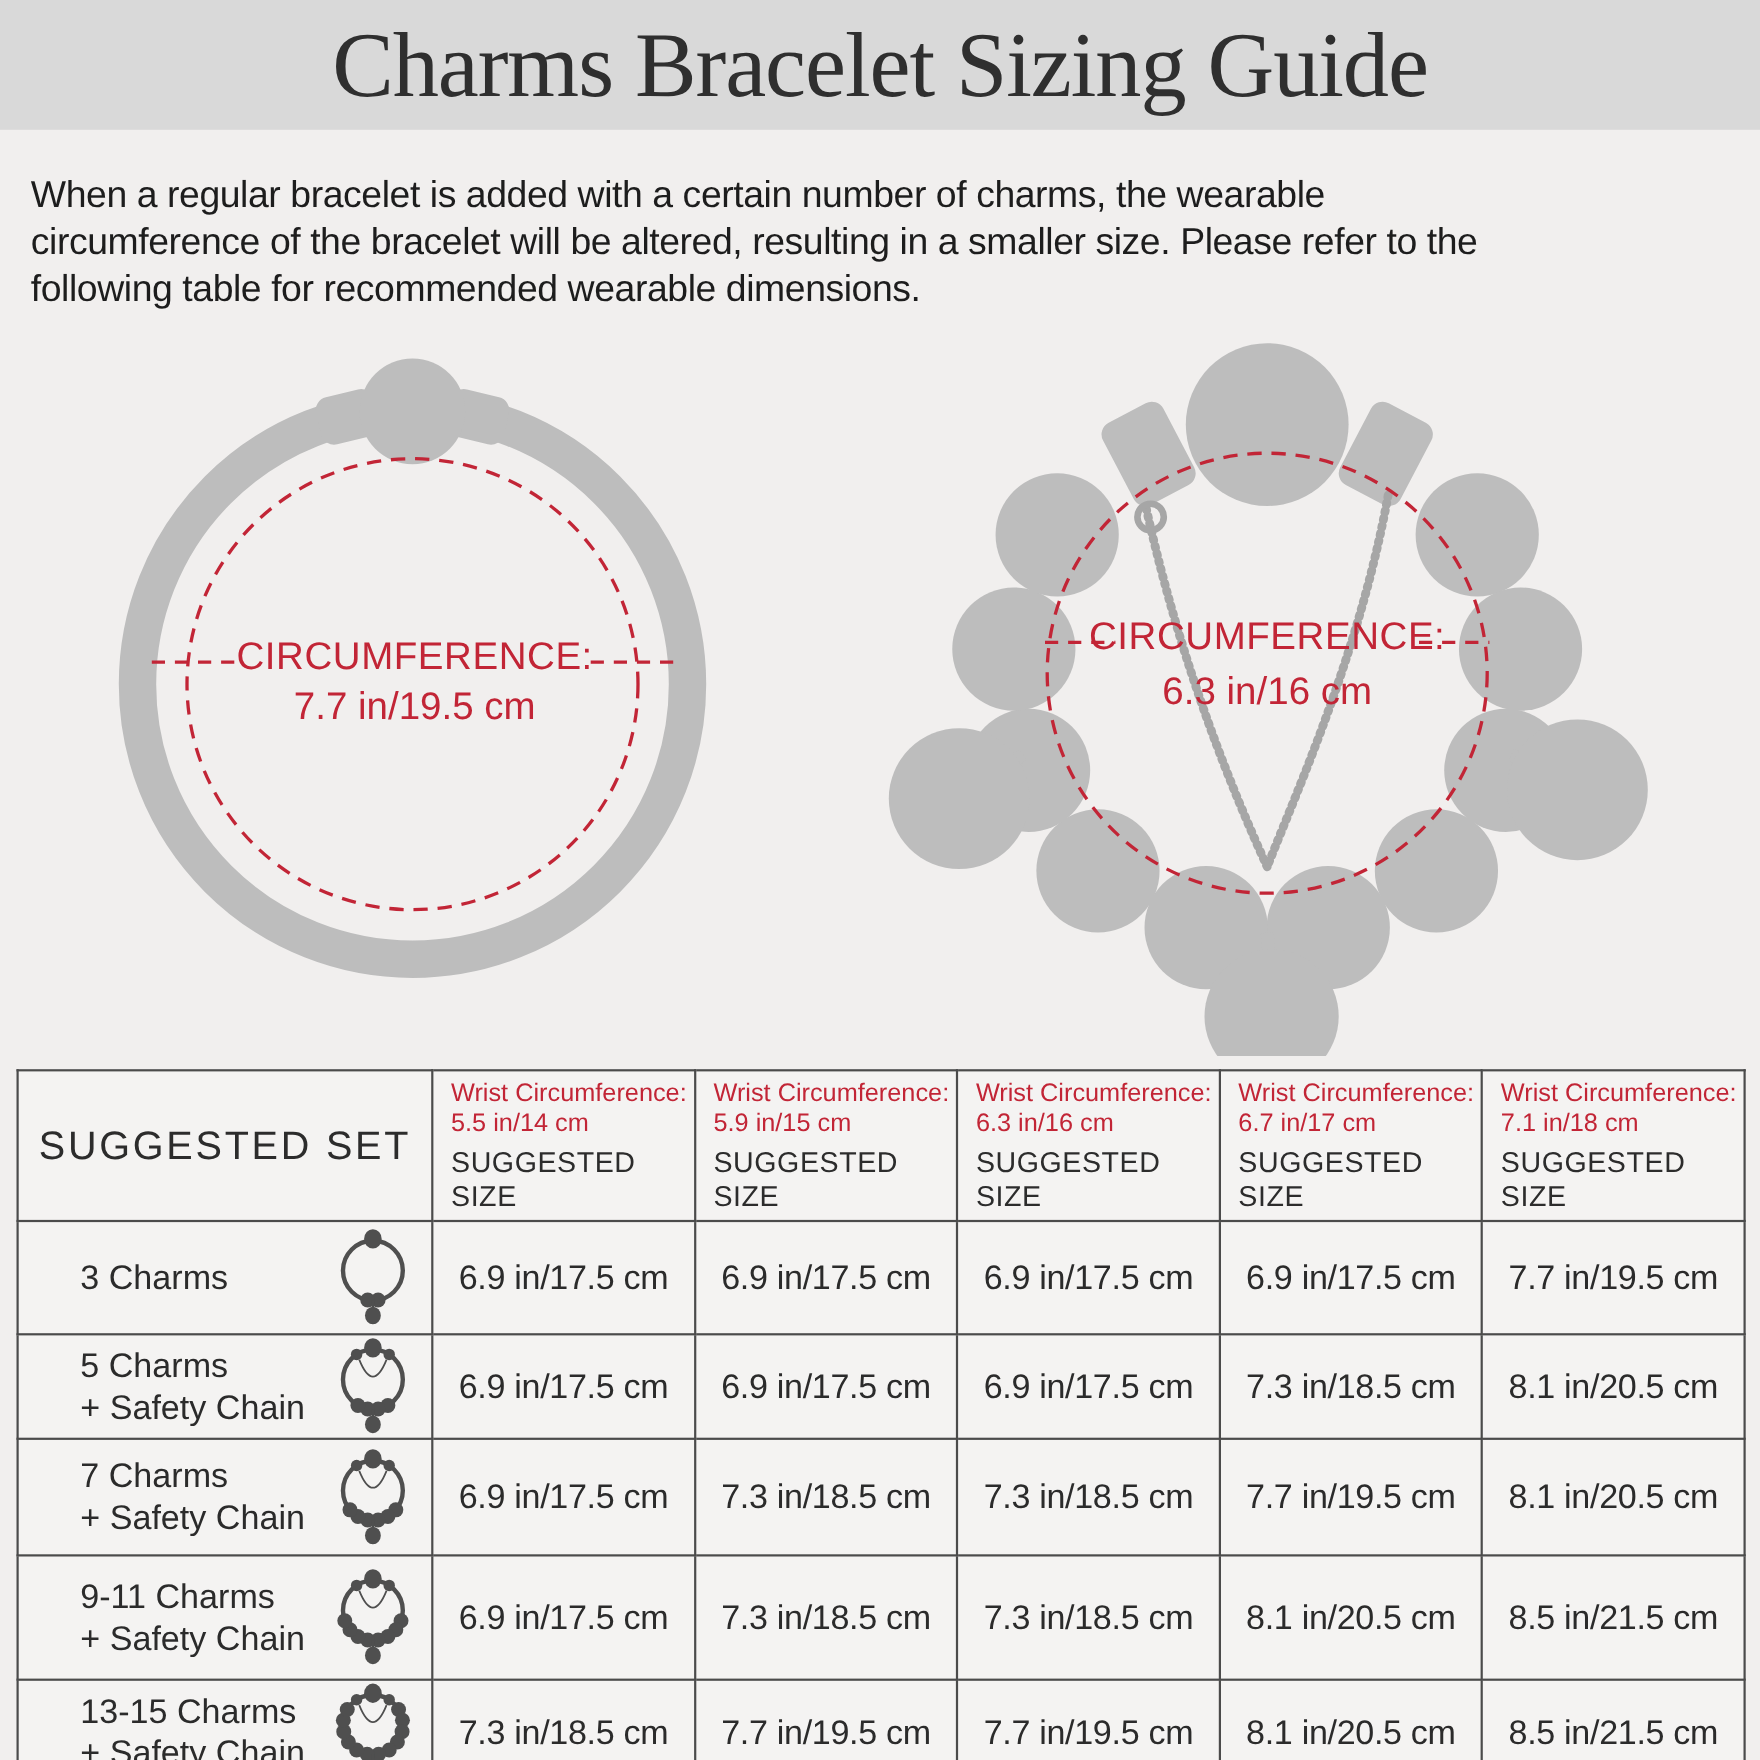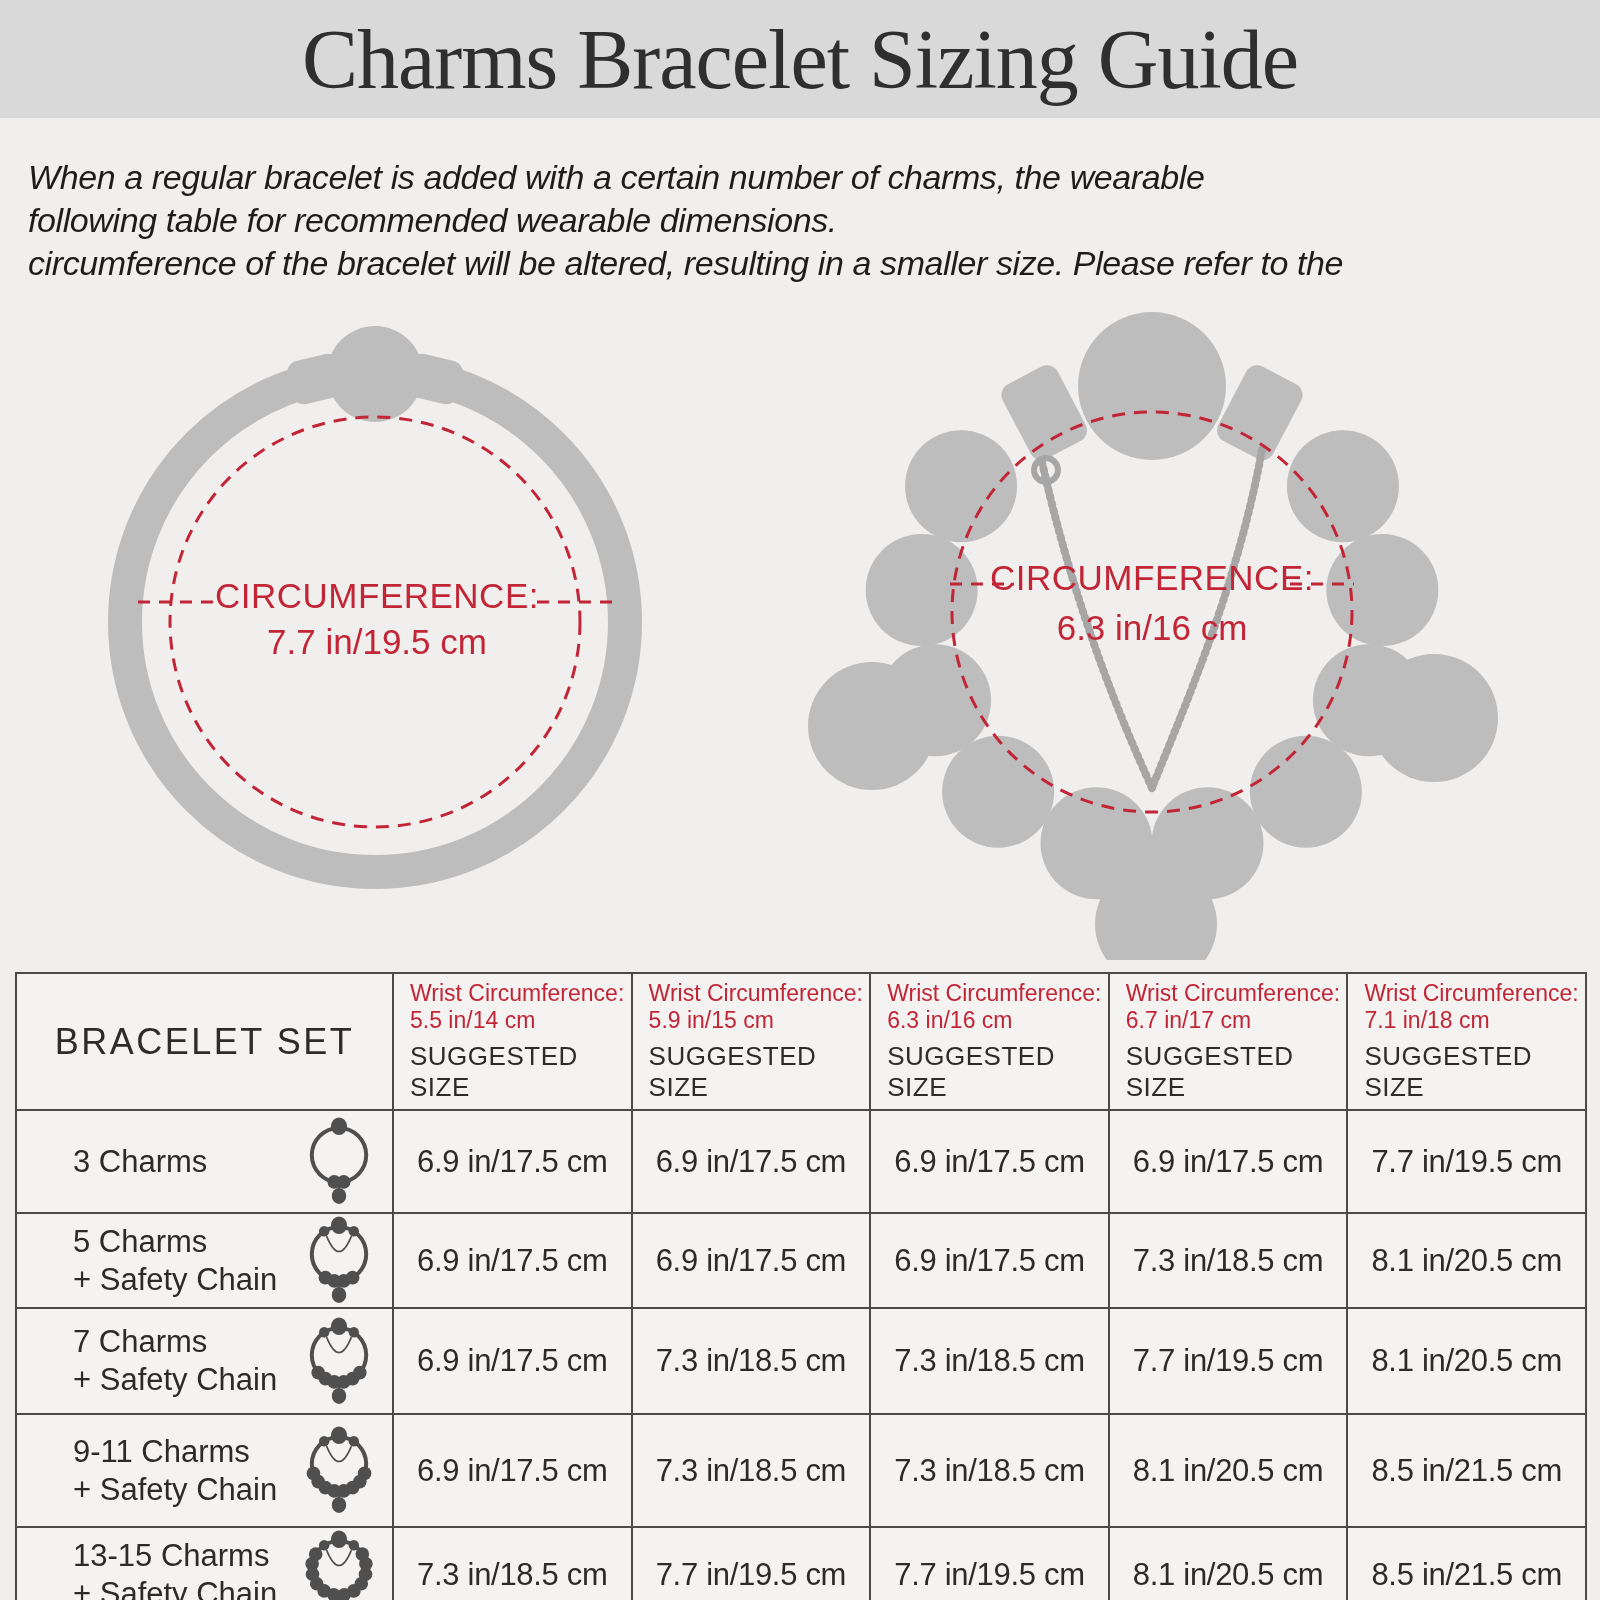--- a/index.html
+++ b/index.html
@@ -14,21 +14,21 @@
     background:#d9d9d9;display:flex;align-items:center;justify-content:center;
   }
   .page-title{
     font-family:"Liberation Serif","DejaVu Serif",serif;
     font-size:84px;color:#2f2f2f;letter-spacing:-1px;white-space:nowrap;
   }
   .intro{
     position:absolute;left:28px;top:156px;width:1555px;
     font-size:34px;line-height:43px;color:#1d1d1d;letter-spacing:-0.4px;
   }
-  .intro div{white-space:nowrap;font-style:italic;}
+  .intro div{white-space:nowrap;}
   .diagram-svg{position:absolute;left:0;top:295px;}
   .circ-label{
     font-family:"Liberation Sans","DejaVu Sans",sans-serif;
     font-size:35px;fill:#c22536;letter-spacing:0.5px;
   }
   .circ-value{
     font-family:"Liberation Sans","DejaVu Sans",sans-serif;
     font-size:35px;fill:#c22536;
   }
   table.sizing{
@@ -61,22 +61,22 @@
 </style>
 </head>
 <body>
 
 <div class="title-band">
   <div class="page-title">Charms Bracelet Sizing Guide</div>
 </div>
 
 <div class="intro">
   <div>When a regular bracelet is added with a certain number of charms, the wearable</div>
+  <div>circumference of the bracelet will be altered, resulting in a smaller size. Please refer to the</div>
   <div>following table for recommended wearable dimensions.</div>
-  <div>circumference of the bracelet will be altered, resulting in a smaller size. Please refer to the</div>
 </div>
 
 <svg class="diagram-svg" width="1600" height="665" viewBox="0 295 1600 665">
 
   <g>
     <circle cx="375" cy="622" r="250" fill="none" stroke="#bdbdbd" stroke-width="34"></circle>
     <rect x="407" y="357" width="54" height="44" rx="12" fill="#bdbdbd" transform="rotate(13.5 434 379)"></rect>
     <rect x="289" y="357" width="54" height="44" rx="12" fill="#bdbdbd" transform="rotate(-13.5 316 379)"></rect>
     <circle cx="375" cy="374" r="48" fill="#bdbdbd"></circle>
     <circle cx="375" cy="622" r="205" fill="none" stroke="#c22536" stroke-width="3" stroke-dasharray="13 9"></circle>
@@ -127,21 +127,21 @@
   <colgroup>
     <col style="width:377px">
     <col style="width:238.6px">
       <col style="width:238.6px">
       <col style="width:238.6px">
     <col style="width:238.6px">
       <col style="width:238.6px">
   </colgroup>
   <thead>
     <tr class="header-row">
-      <th class="set-head">BRACELET SET</th>
+      <th class="set-head">SUGGESTED SET</th>
 
     <th class="size-head">
           <div class="size-head-inner">
             <div class="wrist-line">Wrist Circumference:</div>
             <div class="wrist-line">5.5 in/14 cm</div>
             <div class="suggested-line">SUGGESTED SIZE</div>
           </div>
         </th>
         <th class="size-head">
           <div class="size-head-inner">

